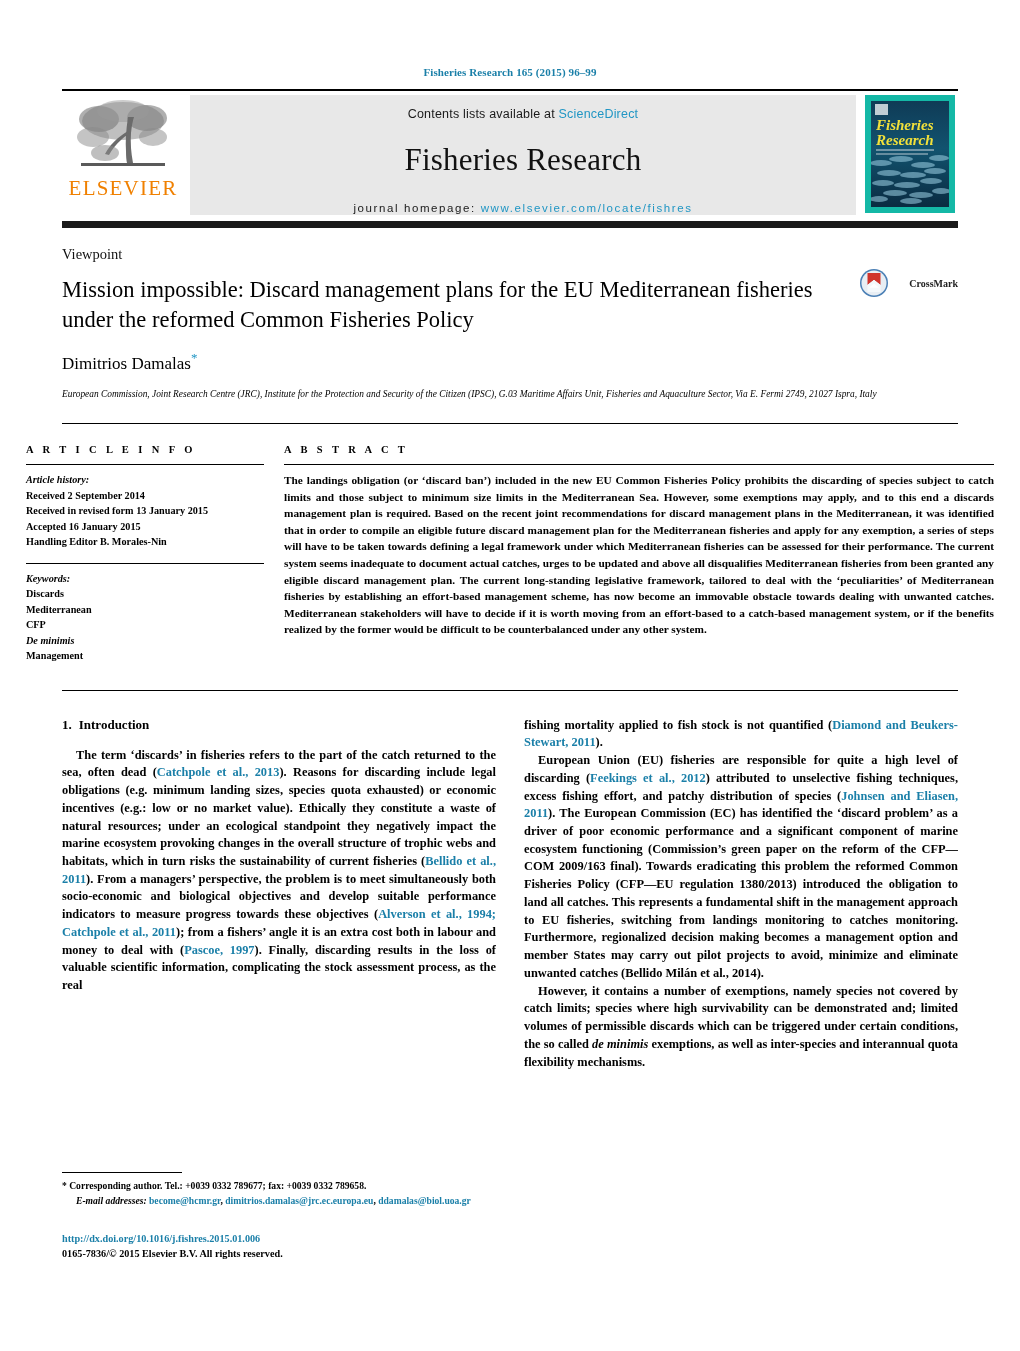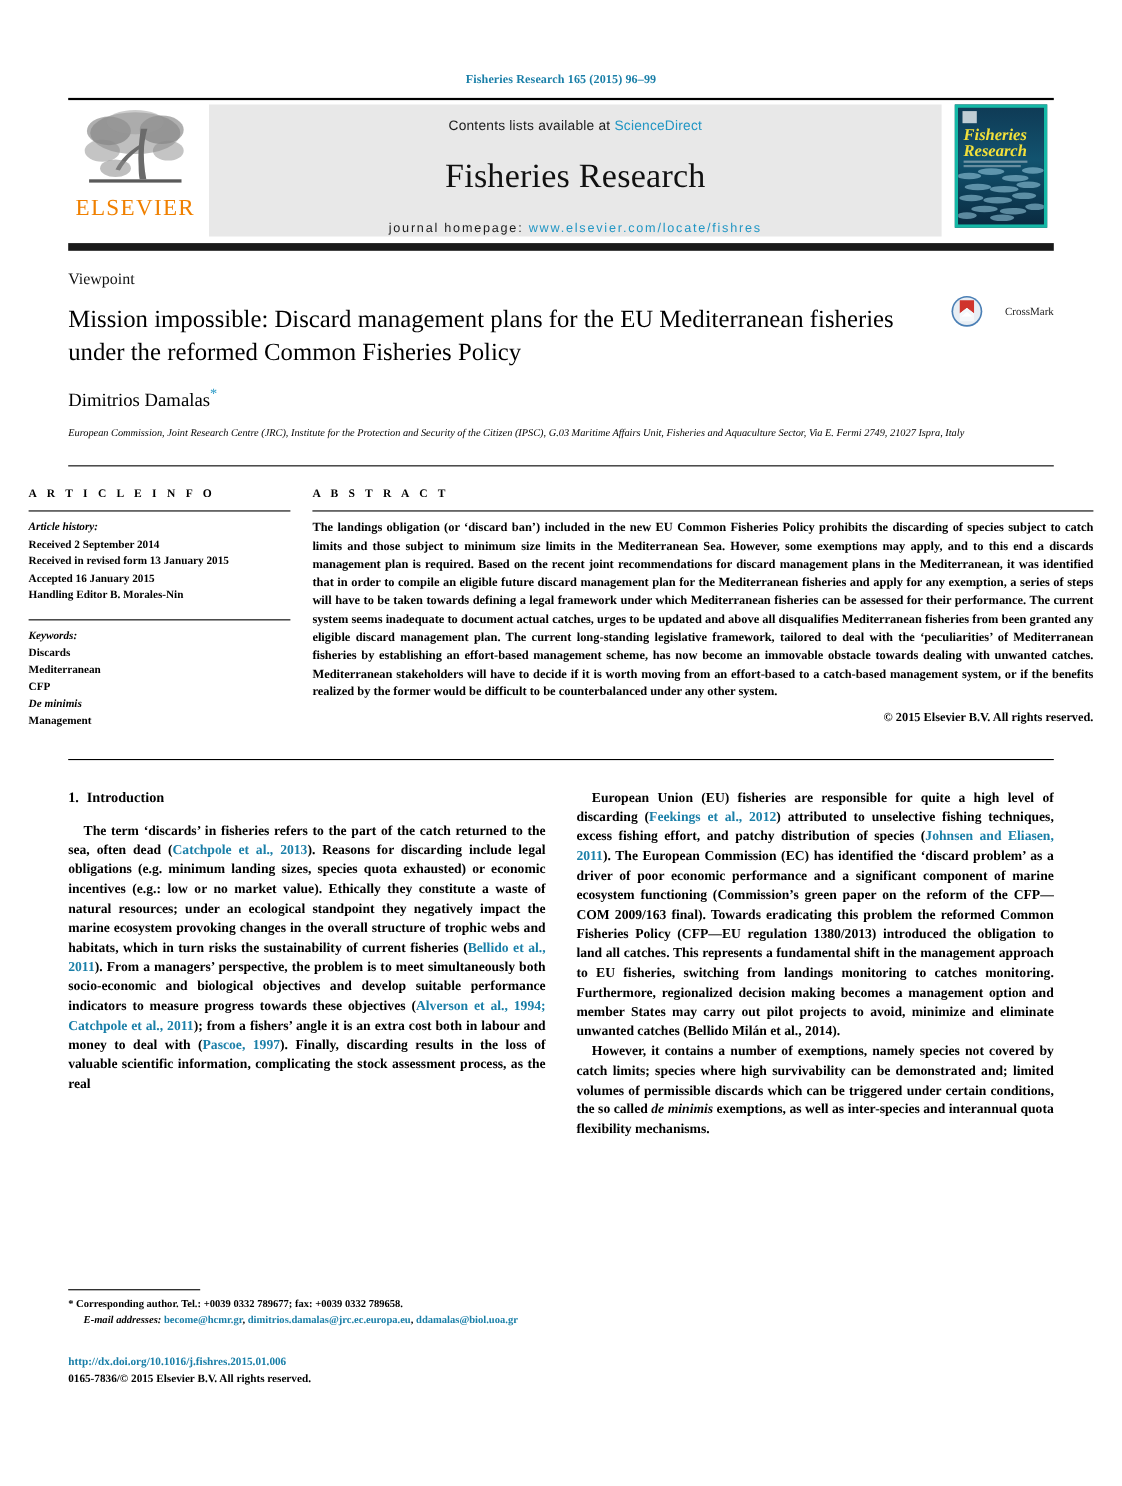--- a/index.html
+++ b/index.html
@@ -96,21 +96,21 @@
     width: 96px;
     flex: 0 0 96px;
     display: flex;
     align-items: flex-start;
     justify-content: center;
     padding-top: 4px;
   }
   .cover-thumb {
     width: 78px;
     height: 106px;
-    border: 3px solid #14b8a6;
+    border: 6px solid #14b8a6;
     position: relative;
     overflow: hidden;
     background: #0c2e44;
   }
 
   .black-bar {
     margin: 4px 62px 0 62px;
     height: 7px;
     background: #1a1a1a;
   }
@@ -151,20 +151,21 @@
     color: #000;
     max-width: 885px;
   }
   .crossmark {
     position: absolute;
     right: 0;
     top: 22px;
     display: flex;
     align-items: center;
     gap: 20px;
+    font-weight: bold;
   }
   .crossmark-label {
     font-family: "Liberation Serif", serif;
     font-size: 10px;
     color: #222;
   }
 
   
   .rule-top {
     margin: 22px 62px 0 62px;
@@ -392,33 +393,33 @@
         <div>CFP</div>
         <div class="ital">De minimis</div>
         <div>Management</div>
       </div>
     </div>
 
     <div class="col-abstract">
       <div class="sec-head">A B S T R A C T</div>
       <div class="thin-rule"></div>
       <div class="abstract-body">The landings obligation (or ‘discard ban’) included in the new EU Common Fisheries Policy prohibits the discarding of species subject to catch limits and those subject to minimum size limits in the Mediterranean Sea. However, some exemptions may apply, and to this end a discards management plan is required. Based on the recent joint recommendations for discard management plans in the Mediterranean, it was identified that in order to compile an eligible future discard management plan for the Mediterranean fisheries and apply for any exemption, a series of steps will have to be taken towards defining a legal framework under which Mediterranean fisheries can be assessed for their performance. The current system seems inadequate to document actual catches, urges to be updated and above all disqualifies Mediterranean fisheries from been granted any eligible discard management plan. The current long-standing legislative framework, tailored to deal with the ‘peculiarities’ of Mediterranean fisheries by establishing an effort-based management scheme, has now become an immovable obstacle towards dealing with unwanted catches. Mediterranean stakeholders will have to decide if it is worth moving from an effort-based to a catch-based management system, or if the benefits realized by the former would be difficult to be counterbalanced under any other system.</div>
-      <div class="copyright">© 2015 Elsevier B.V. All rights reserved.</div>
     </div>
   </div>
 
   <div class="rule-mid"></div>
 
   <div class="body-cols">
     <div class="bcol">
       <div class="sec-title"><span class="num">1.</span><span>Introduction</span></div>
       <p class="body-p" style="text-indent:14px;"><span>The term ‘discards’ in fisheries refers to the part of the catch returned to the sea, often dead (</span><span class="ref">Catchpole et al., 2013</span><span>). Reasons for discarding include legal obligations (e.g. minimum landing sizes, species quota exhausted) or economic incentives (e.g.: low or no market value). Ethically they constitute a waste of natural resources; under an ecological standpoint they negatively impact the marine ecosystem provoking changes in the overall structure of trophic webs and habitats, which in turn risks the sustainability of current fisheries (</span><span class="ref">Bellido et al., 2011</span><span>). From a managers’ perspective, the problem is to meet simultaneously both socio-economic and biological objectives and develop suitable performance indicators to measure progress towards these objectives (</span><span class="ref">Alverson et al., 1994; Catchpole et al., 2011</span><span>); from a fishers’ angle it is an extra cost both in labour and money to deal with (</span><span class="ref">Pascoe, 1997</span><span>). Finally, discarding results in the loss of valuable scientific information, complicating the stock assessment process, as the real </span></p>
     </div>
 
     <div class="bcol">
+      <p class="body-p"><span>fishing mortality applied to fish stock is not quantified (</span><span class="ref">Diamond and Beukers-Stewart, 2011</span><span>).</span></p>
       <p class="body-p" style="text-indent:14px;"><span>European Union (EU) fisheries are responsible for quite a high level of discarding (</span><span class="ref">Feekings et al., 2012</span><span>) attributed to unselective fishing techniques, excess fishing effort, and patchy distribution of species (</span><span class="ref">Johnsen and Eliasen, 2011</span><span>). The European Commission (EC) has identified the ‘discard problem’ as a driver of poor economic performance and a significant component of marine ecosystem functioning (Commission’s green paper on the reform of the CFP—COM 2009/163 final). Towards eradicating this problem the reformed Common Fisheries Policy (CFP—EU regulation 1380/2013) introduced the obligation to land all catches. This represents a fundamental shift in the management approach to EU fisheries, switching from landings monitoring to catches monitoring. Furthermore, regionalized decision making becomes a management option and member States may carry out pilot projects to avoid, minimize and eliminate unwanted catches (Bellido Milán et al., 2014).</span></p>
       <p class="body-p" style="text-indent:14px;"><span>However, it contains a number of exemptions, namely species not covered by catch limits; species where high survivability can be demonstrated and; limited volumes of permissible discards which can be triggered under certain conditions, the so called </span><span class="ital">de minimis</span><span> exemptions, as well as inter-species and interannual quota flexibility mechanisms.</span></p>
     </div>
   </div>
 
   <div class="footnote-area">
     <div class="fn-rule"></div>
     <div class="fn-text">
       <span>* Corresponding author. Tel.: +0039 0332 789677; fax: +0039 0332 789658.</span><br>
       <span style="padding-left:14px;"></span><span class="ital">E-mail addresses:</span>

